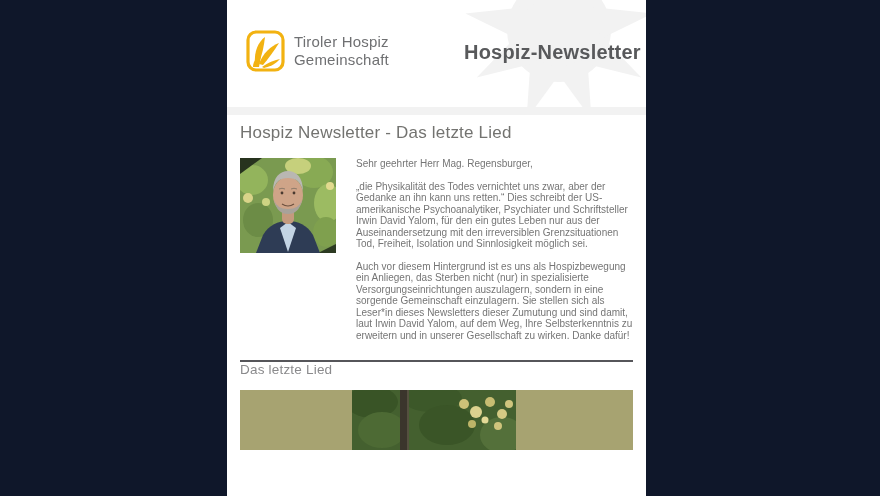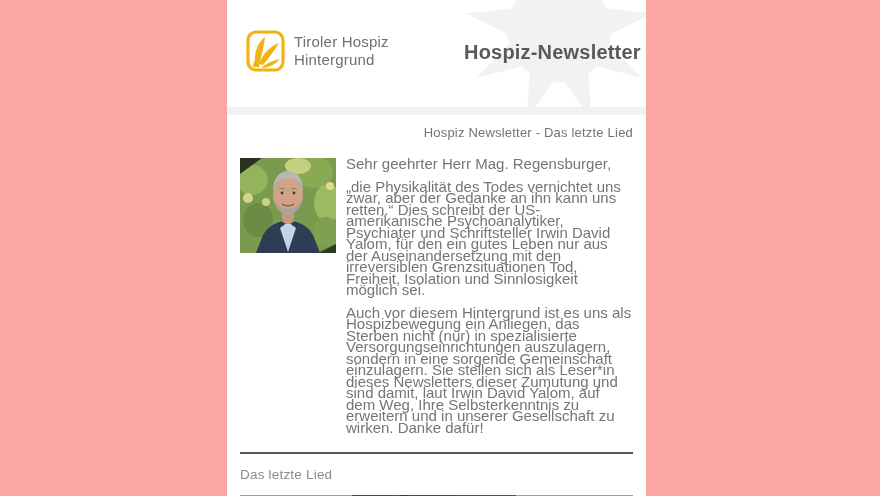--- a/index.html
+++ b/index.html
@@ -2,21 +2,21 @@
 <html><head>
 <meta charset="utf-8">
 <style>
   * { margin: 0; padding: 0; box-sizing: border-box; }
   html, body { width: 880px; height: 496px; overflow: hidden; }
   body {
     font-family: "Liberation Sans", sans-serif;
     background: #dfdfdf;
     position: relative;
   }
-  .page { position: absolute; inset: 0; background: #fca5a5; }
+  .page { position: absolute; inset: 0; background: #0f172a; }
   .email-column {
     position: absolute;
     left: 227px; top: 0;
     width: 419px; height: 496px;
     background: #f2f2f2;
     overflow: hidden;
   }
   
   .header-block {
     position: relative;
@@ -56,50 +56,49 @@
   
   .content-block {
     margin-top: 8px;
     background: #ffffff;
     width: 100%;
     height: 381px;
     padding: 8px 13px 0 13px;
     overflow: hidden;
   }
   .article-heading {
-    font-size: 13px;
+    font-size: 17px;
     font-weight: 400;
     color: #737370;
     line-height: 19px;
     letter-spacing: 0.2px;
-    text-align: right;
   }
   .row { display: flex; margin-top: 16px; }
   .portrait {
     flex: none;
     width: 96px; height: 95px;
     overflow: hidden;
   }
   .portrait svg { display: block; }
   .text-col {
-    margin-left: 10px;
+    margin-left: 20px;
     width: 296px;
-    font-size: 15px;
+    font-size: 10px;
     line-height: 11.5px;
     color: #757575;
   }
   .text-col p { margin: 0 0 11px 0; }
   .signature { margin: 0; }
   .divider {
     height: 2px;
     background: #56565a;
     margin-top: 8px;
   }
   .section-heading {
-    margin-top: 13px;
+    margin-top: 0;
     font-size: 13.5px;
     font-weight: 400;
     color: #8a8a8c;
     letter-spacing: 0.2px;
   }
   .bottom-image {
     margin-top: 13px;
     width: 393px;
     height: 60px;
     background: #a7a371;
@@ -139,21 +138,21 @@
           <rect x="2" y="2" width="35" height="38" rx="8" fill="#ffffff" stroke="#f2b211" stroke-width="3.2"></rect>
           <g fill="#f2b211">
             <path d="M7,37 A12,12 0 0 1 15,26 L13,37 Z"></path>
             <path d="M9,33 C8,22 12,12 19,7 C18,16 16,25 13,33 Z"></path>
             <path d="M13,34 C17,23 25,16 33,13 C28,21 22,29 17,35 Z"></path>
             <path d="M16,37 C23,32 29,30 34,29 C29,35 22,37 18,38 Z"></path>
           </g>
         </svg>
         <div class="logo-text">
           <div>Tiroler Hospiz</div>
-          <div>Hintergrund</div>
+          <div>Gemeinschaft</div>
         </div>
       </a>
 
       <div class="nl-title">Hospiz-Newsletter</div>
     </div>
 
     <div class="content-block">
       <h1 class="article-heading">Hospiz Newsletter - Das letzte Lied</h1>
 
       <div class="row">

